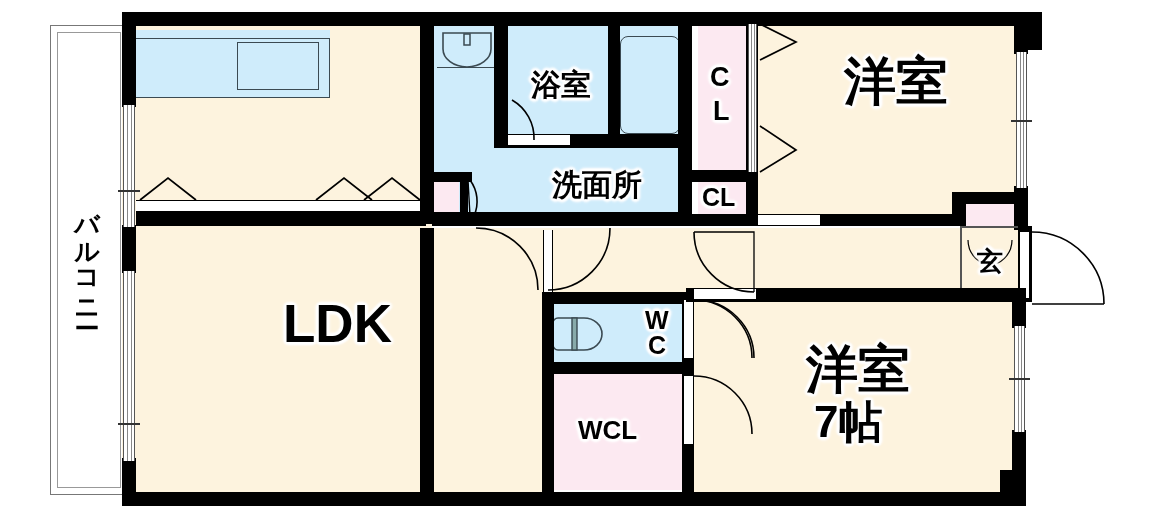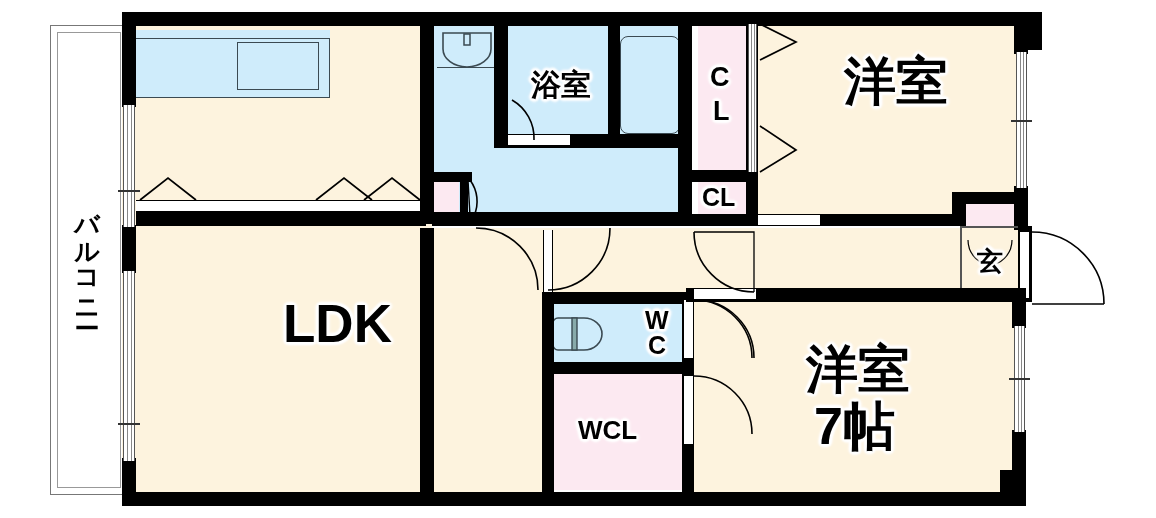--- a/index.html
+++ b/index.html
@@ -199,23 +199,24 @@
 
     <path d="M694 302 A 60 60 0 0 1 754 362" stroke="none" fill="none"></path>
     <path d="M696 300 A 58 58 0 0 1 754 358" stroke="#000" stroke-width="1.6" fill="none"></path>
   </svg>
 
   <div class="lbl" style="left:283px;top:297px;font-size:53px;">LDK</div>
 
   <div class="lbl jp" style="left:844px;top:55px;font-size:52px;">洋室</div>
 
   <div class="lbl jp" style="left:806px;top:343px;font-size:52px;">洋室</div>
-  <div class="lbl jp" style="left:814px;top:400px;font-size:52px;">7帖</div>
+  <div class="lbl jp" style="left:814px;top:400px;font-size:44px;">7帖</div>
 
   <div class="lbl jp" style="left:531px;top:70px;font-size:30px;">浴室</div>
+  <div class="lbl jp" style="left:552px;top:170px;font-size:30px;">洗面所</div>
 
   <div class="lbl" style="left:645px;top:308px;font-size:25px;">W</div>
   <div class="lbl" style="left:648px;top:333px;font-size:25px;">C</div>
 
   <div class="lbl" style="left:578px;top:417px;font-size:26px;">WCL</div>
 
   <div class="lbl" style="left:710px;top:64px;font-size:27px;">C</div>
   <div class="lbl" style="left:713px;top:98px;font-size:27px;">L</div>
 
   <div class="lbl" style="left:702px;top:185px;font-size:25px;">CL</div>

